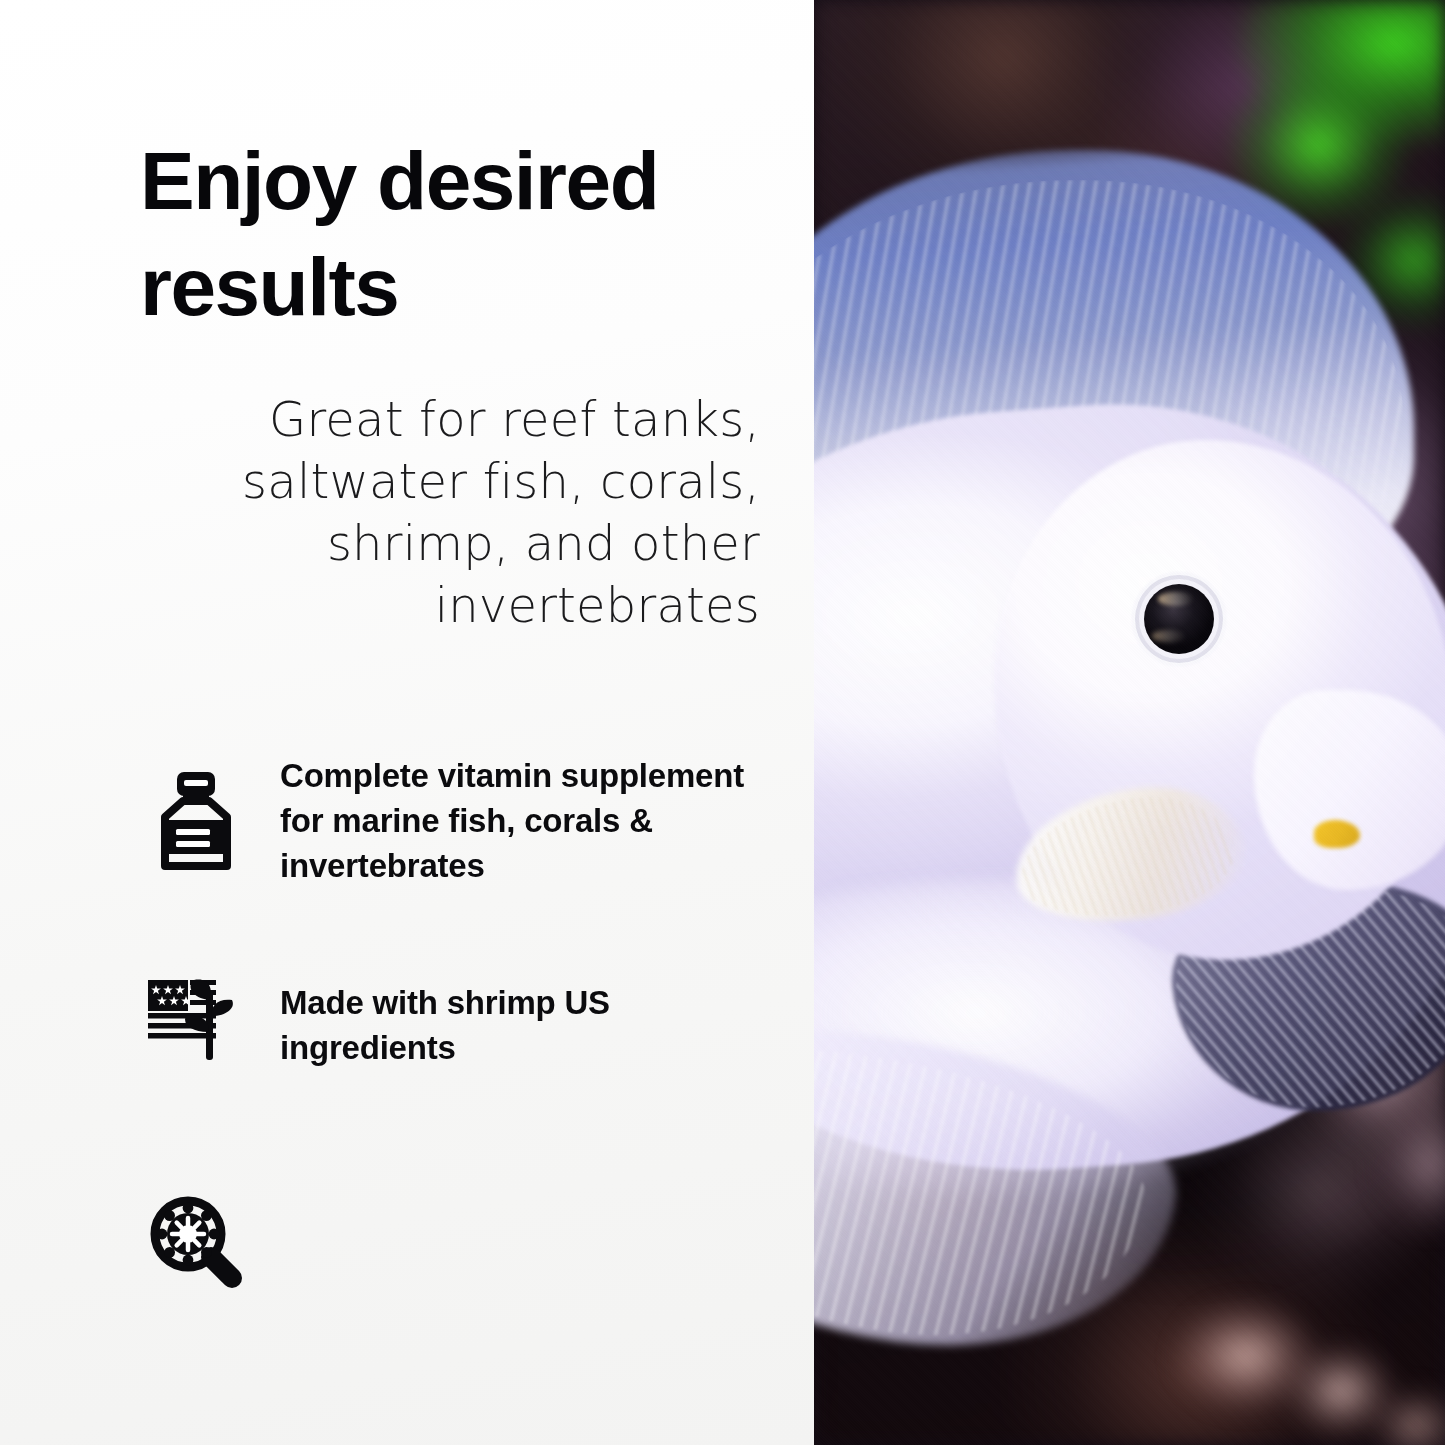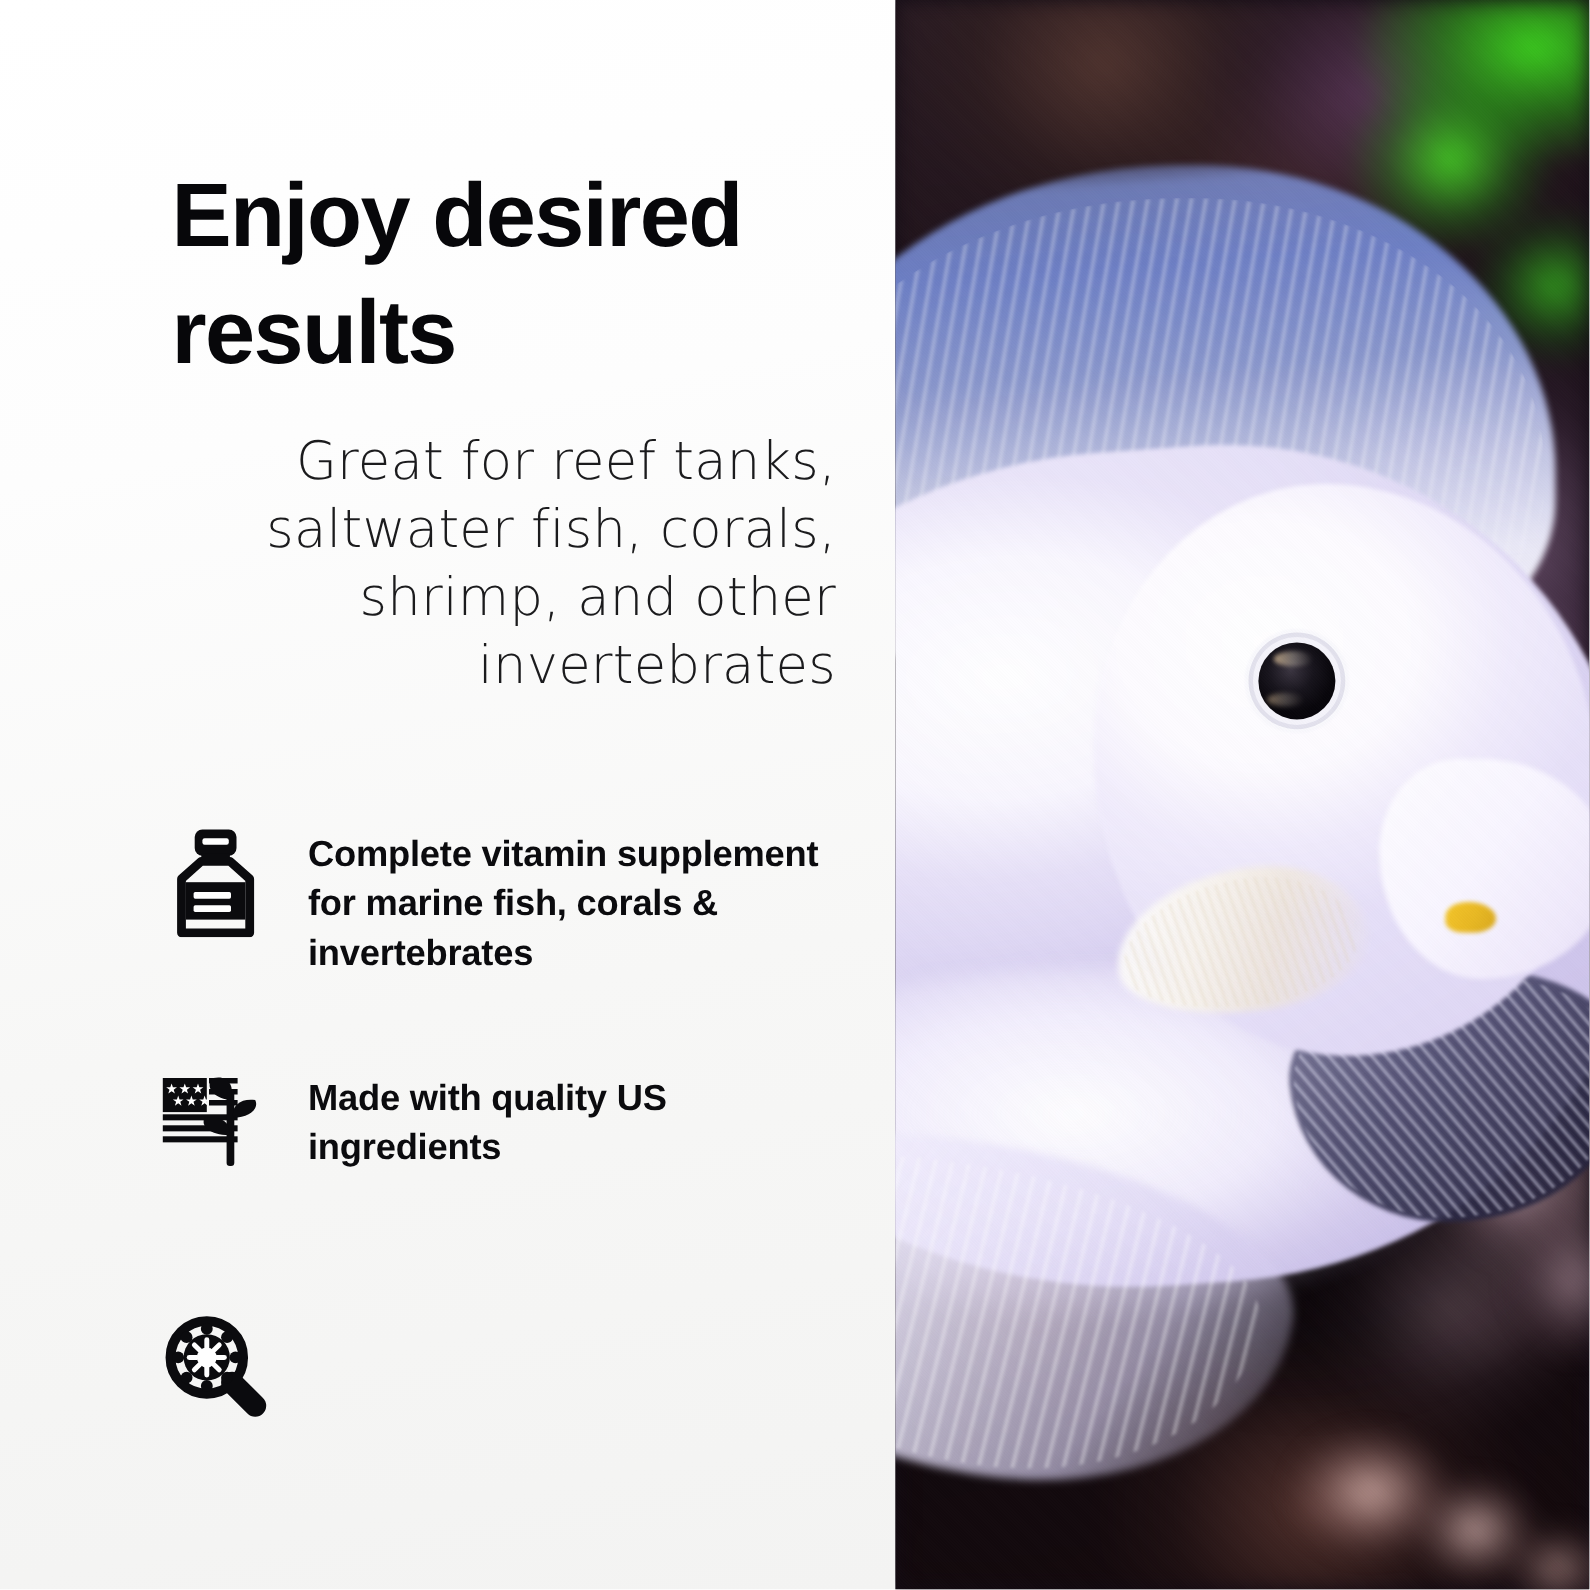--- a/index.html
+++ b/index.html
@@ -21,21 +21,21 @@
     width:814px;height:1445px;
     background:linear-gradient(170deg,#ffffff 0%,#fdfdfd 28%,#f7f7f6 62%,#f3f3f2 100%);
     box-sizing:border-box;
     flex:0 0 814px;
   }
 
   .headline{
     position:absolute;
     left:140px; top:128px;
     width:660px;
-    margin:16px;
+    margin:0;
     font-family:"Liberation Sans", sans-serif;
     font-weight:bold;
     font-size:82px;
     line-height:106px;
     letter-spacing:-1.5px;
     color:#07070a;
   }
 
   .subhead{
     position:absolute;
@@ -54,21 +54,21 @@
   
   .features{
     position:absolute;
     left:140px; top:748px;
     width:650px;
   }
   .feature{
     position:absolute;
     left:0;
     display:flex;
-    align-items:flex-start;
+    align-items:center;
     width:650px;
   }
   .feature-1{top:0px;}
   .feature-2{top:222px;}
   .feature-3{top:442px;}
 
   .feature-icon{
     flex:0 0 112px;
     width:112px;height:104px;
     display:flex;
@@ -393,21 +393,21 @@
 
             <rect x="60" y="16" width="7" height="70" rx="3" fill="#0b0b0e"></rect>
 
             <path d="M63 26 C46 24 40 12 48 6 C62 3 68 14 63 26 Z" fill="#0b0b0e"></path>
 
             <path d="M66 42 C80 42 90 34 86 26 C72 24 64 32 66 42 Z" fill="#0b0b0e"></path>
 
             <path d="M62 58 C45 58 36 50 40 42 C56 40 65 48 62 58 Z" fill="#0b0b0e"></path>
           </svg>
         </div>
-        <div class="feature-text">Made with quality US ingredients</div>
+        <div class="feature-text">Made with shrimp US ingredients</div>
       </div>
 
       <div class="feature feature-3">
         <div class="feature-icon">
           <svg width="96" height="98" viewBox="0 0 96 98" aria-hidden="true">
 
             <circle cx="40" cy="40" r="33" fill="none" stroke="#0b0b0e" stroke-width="9"></circle>
 
             <path d="M63 63 L84 84" stroke="#0b0b0e" stroke-width="20" stroke-linecap="round"></path>
 

